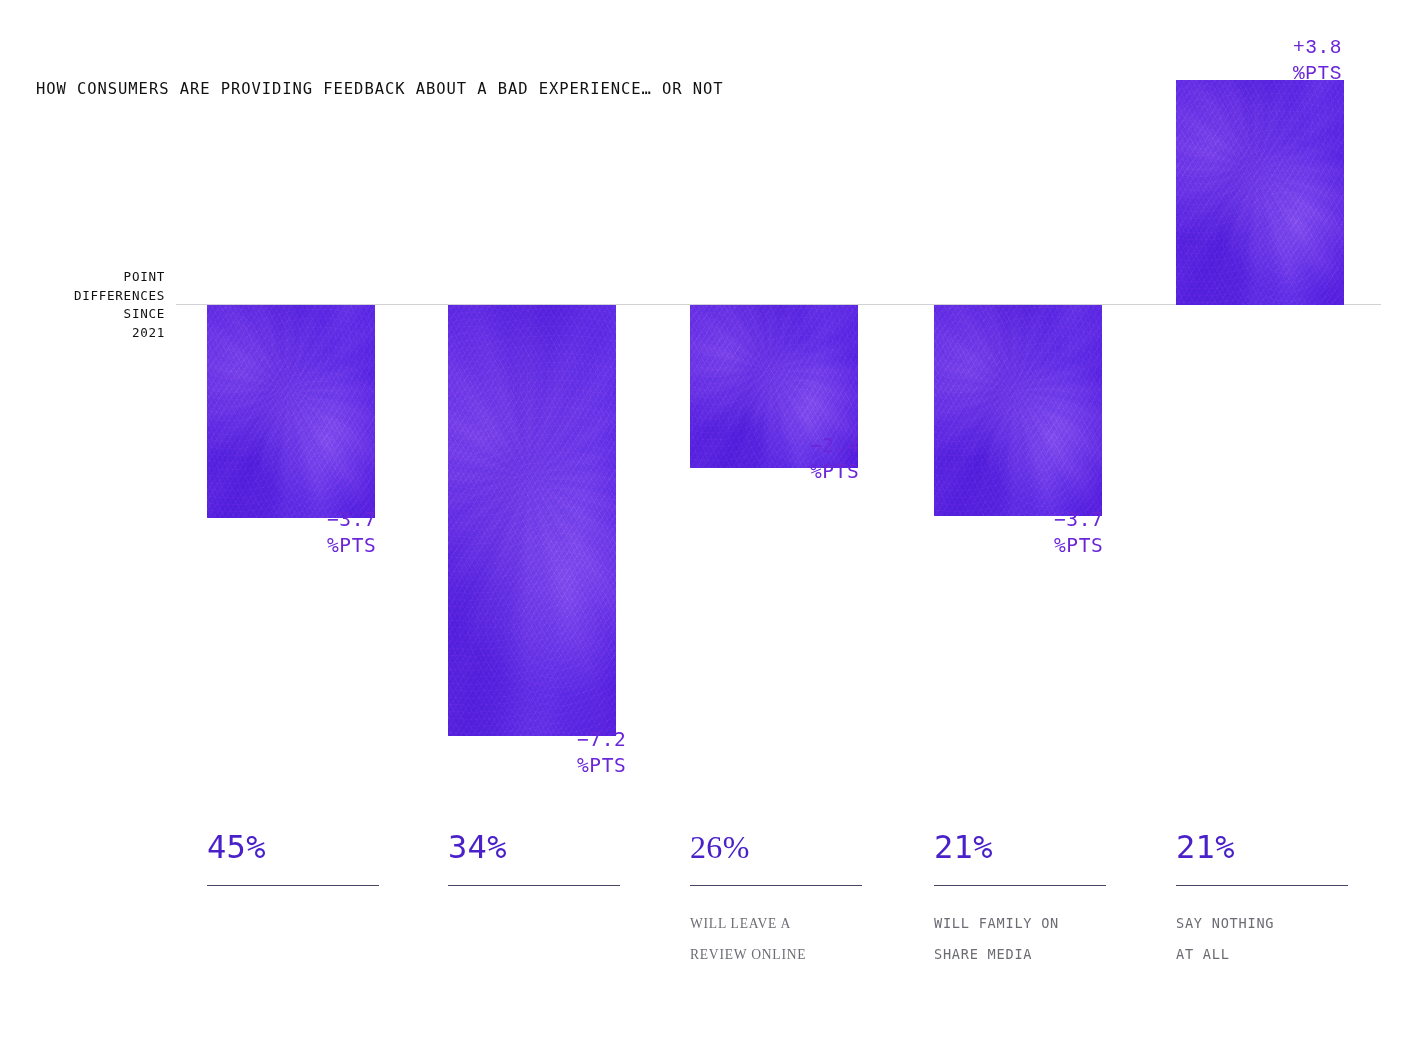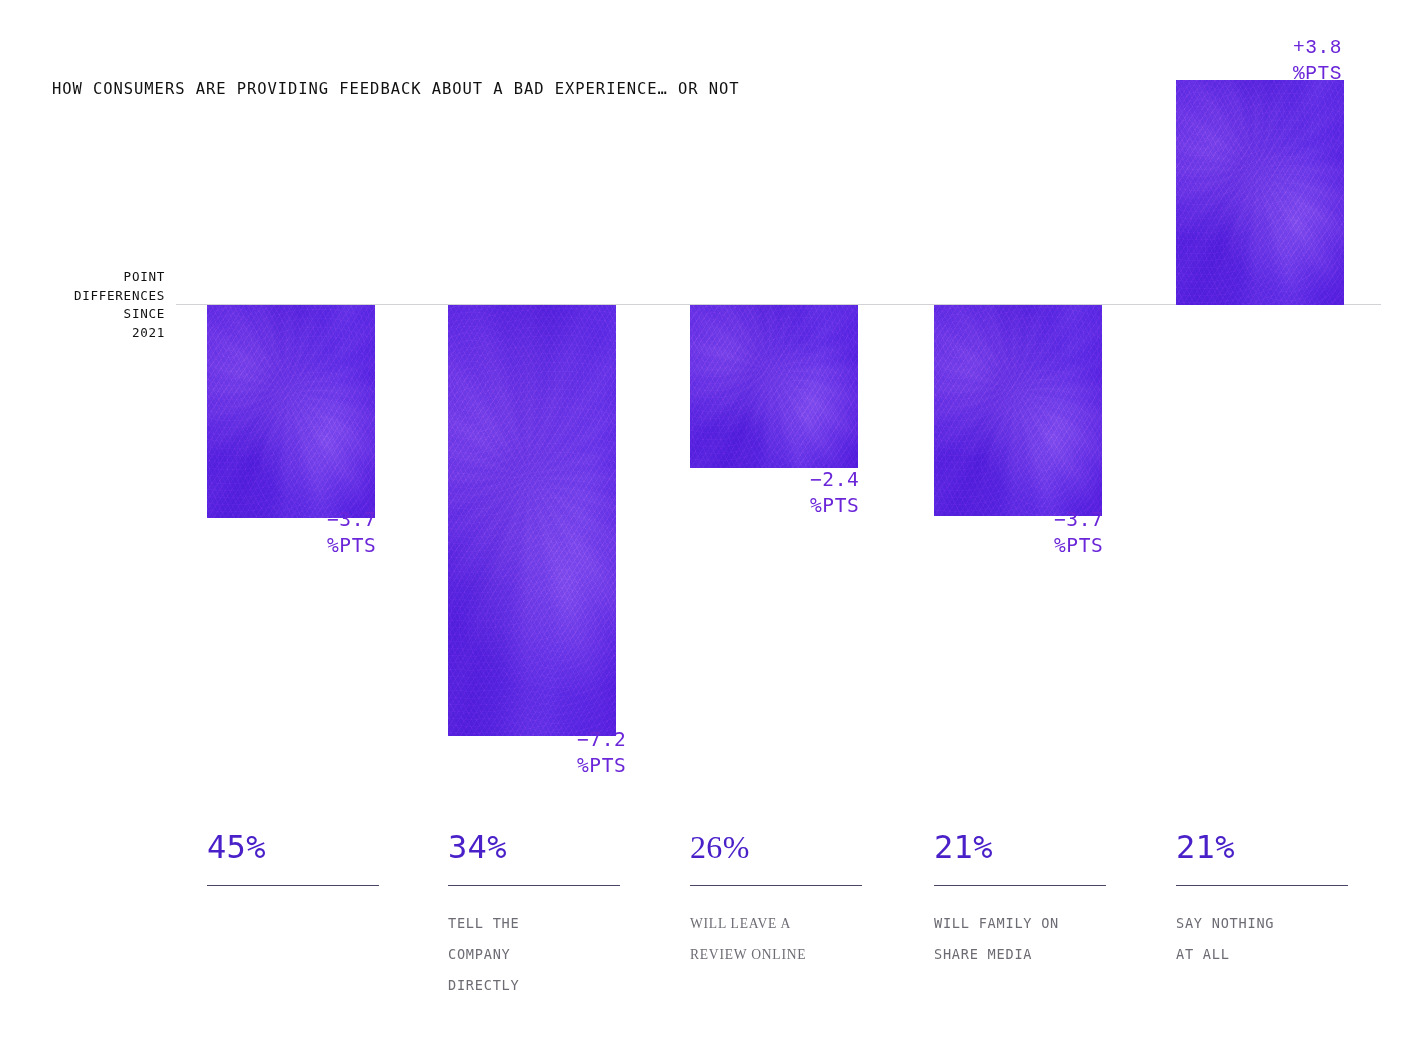--- a/index.html
+++ b/index.html
@@ -12,21 +12,21 @@
     height: 1043px;
     position: relative;
     overflow: hidden;
     font-family: "DejaVu Sans Mono", "Liberation Mono", monospace;
     -webkit-font-smoothing: antialiased;
   }
 
   
   .chart-title {
     position: absolute;
-    left: 52px;
+    left: 36px;
     top: 80px;
     font-size: 15.5px;
     letter-spacing: 0.06em;
     color: #111111;
     font-weight: 400;
     white-space: nowrap;
   }
 
   
   .axis-caption {
@@ -152,21 +152,21 @@
   <div class="bar-group">
     <div class="bar" style="left:448px; top:305px; width:168px; height:431px;"></div>
     <div class="bar-value" style="left:577px; top:727px;">
       <div>−7.2</div>
       <div>%PTS</div>
     </div>
   </div>
 
   <div class="bar-group">
     <div class="bar" style="left:690px; top:305px; width:168px; height:163px;"></div>
-    <div class="bar-value" style="left:810px; top:467px;">
+    <div class="bar-value" style="left:810px; top:433px;">
       <div>−2.4</div>
       <div>%PTS</div>
     </div>
   </div>
 
   <div class="bar-group">
     <div class="bar" style="left:934px; top:305px; width:168px; height:211px;"></div>
     <div class="bar-value" style="left:1054px; top:507px;">
       <div>−3.7</div>
       <div>%PTS</div>
@@ -186,25 +186,20 @@
 <div class="stats">
 
   <div class="stat" style="left:207px; width:172px;">
     <div class="stat-pct">45%</div>
     <div class="stat-rule"></div>
   </div>
 
   <div class="stat" style="left:448px; width:172px;">
     <div class="stat-pct">34%</div>
     <div class="stat-rule"></div>
-    <div class="stat-label">
-      <div>TELL THE</div>
-      <div>COMPANY</div>
-      <div>DIRECTLY</div>
-    </div>
   </div>
 
   <div class="stat" style="left:690px; width:172px;font-family:Liberation Serif, serif;">
     <div class="stat-pct">26%</div>
     <div class="stat-rule"></div>
     <div class="stat-label">
       <div>WILL LEAVE A</div>
       <div>REVIEW ONLINE</div>
     </div>
   </div>

